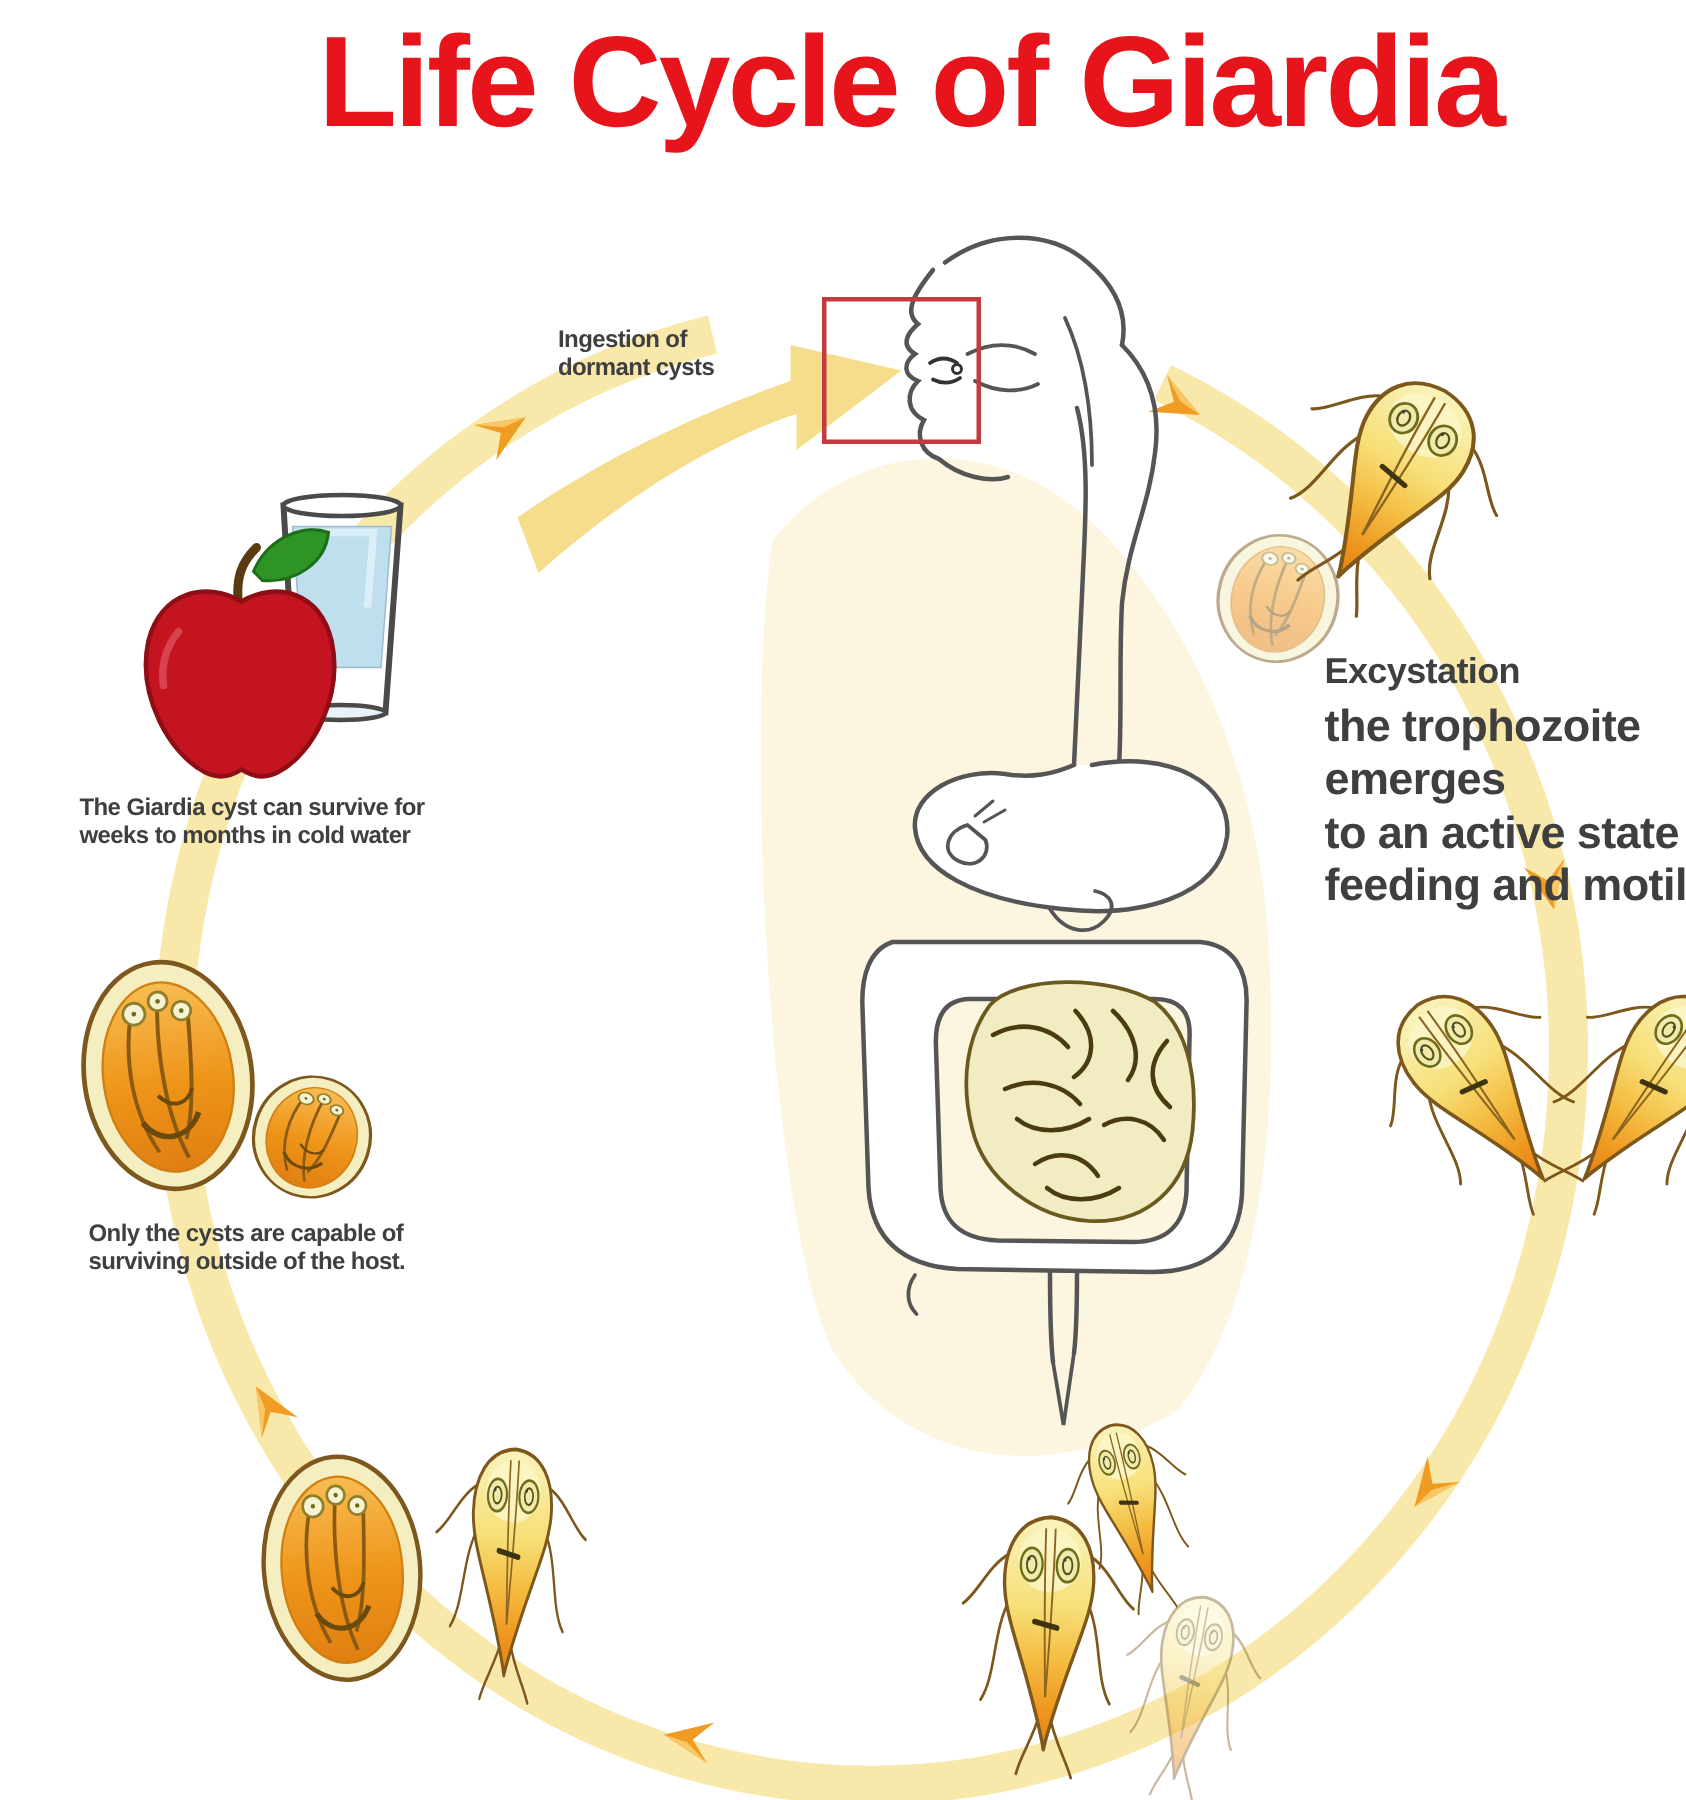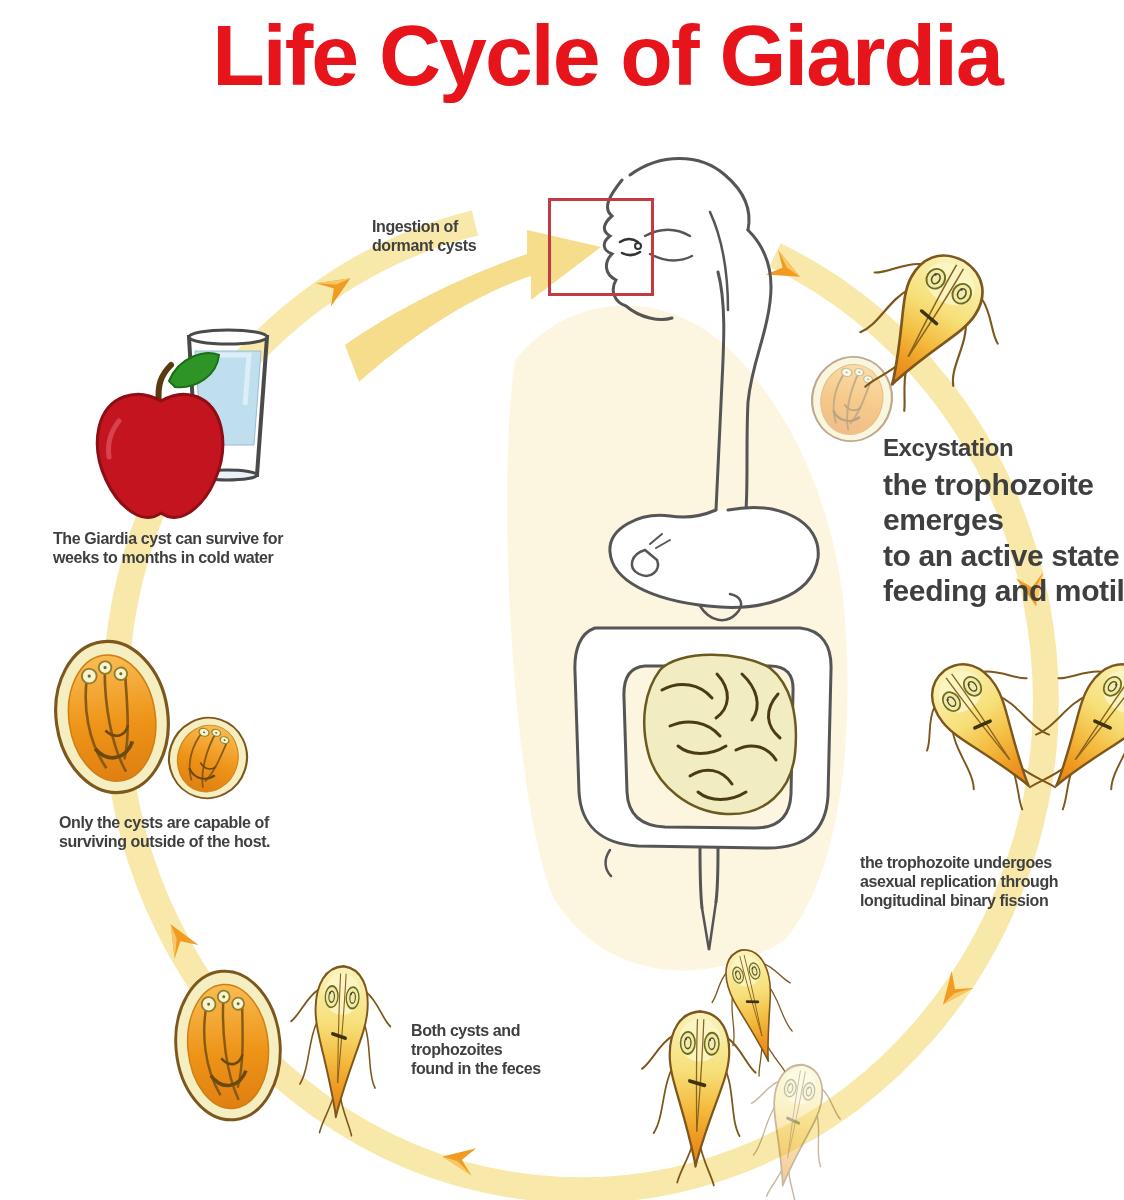--- a/index.html
+++ b/index.html
@@ -208,28 +208,22 @@
 
   <div class="caption" style="left:327px;top:218px">Ingestion of
 dormant cysts</div>
 
   <div class="caption" style="left:14px;top:814px">Only the cysts are capable of
 surviving outside of the host.</div>
 
   <div class="caption" style="left:8px;top:530px">The Giardia cyst can survive for
 weeks to months in cold water</div>
 
-  <div class="caption" style="left:366px;top:1022px">Both cysts and
-trophozoites
-found in the feces</div>
-
-
-  <div class="caption" style="left:815px;top:854px">the trophozoite undergoes
-asexual replication through
-longitudinal binary fission</div>
+
+
 
   <div id="excystation-block">
     <div id="excystation-title">Excystation</div>
     <div id="excystation-body">the trophozoite emerges
 to an active state of
 feeding and motility</div>
   </div>
 
 </div>
 

